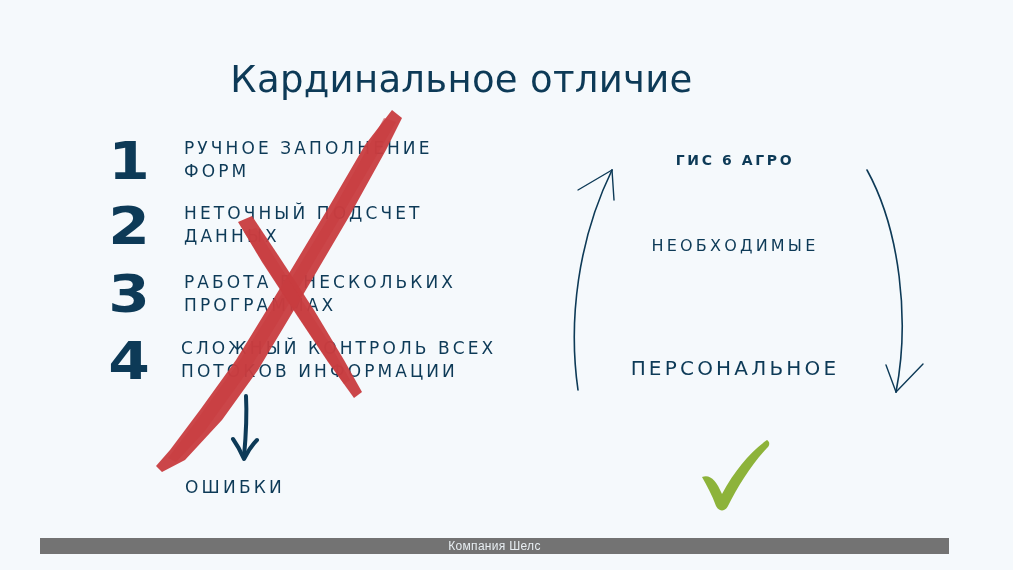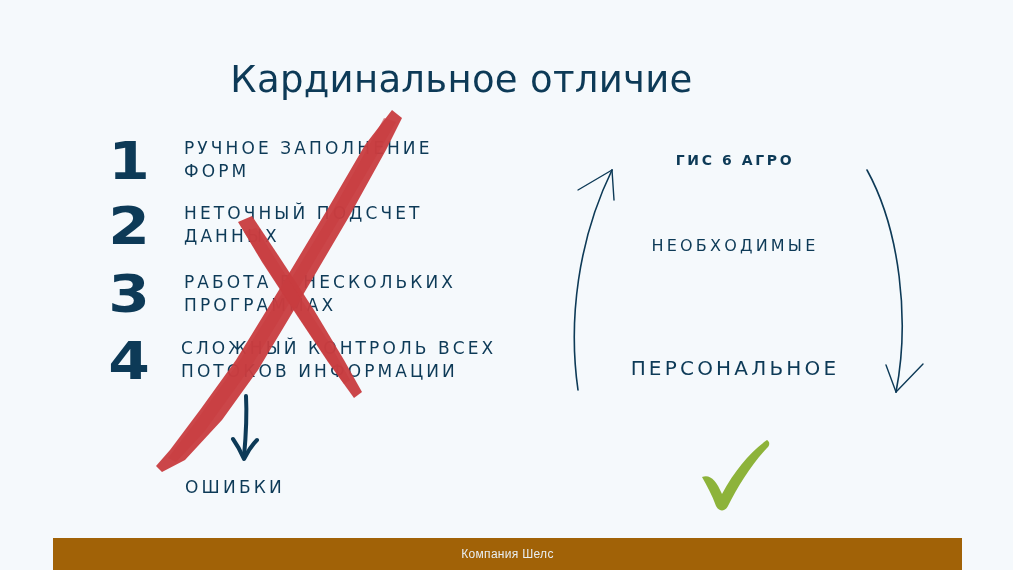--- a/index.html
+++ b/index.html
@@ -39,22 +39,22 @@
   }
   .tools {
     top:232px; font-size:16px; line-height:27px; letter-spacing:3.2px;
   }
   .storage {
     top:355px; font-size:20px; line-height:27px; letter-spacing:3.2px;
   }
   .right-block span { display:block; }
   svg.overlay { position:absolute; left:0; top:0; pointer-events:none; }
   .footer {
-    position:absolute; left:53px; top:538px; width:909px; height:32px;
-    background:#a16207;
+    position:absolute; left:40px; top:538px; width:909px; height:16px;
+    background:#737373;
     display:flex; align-items:center; justify-content:center;
   }
   .footer span {
     color:#e8eef2; font-family:"Liberation Sans", sans-serif;
     font-size:12px; letter-spacing:0.3px;
   }
 </style>
 </head>
 <body>
 

